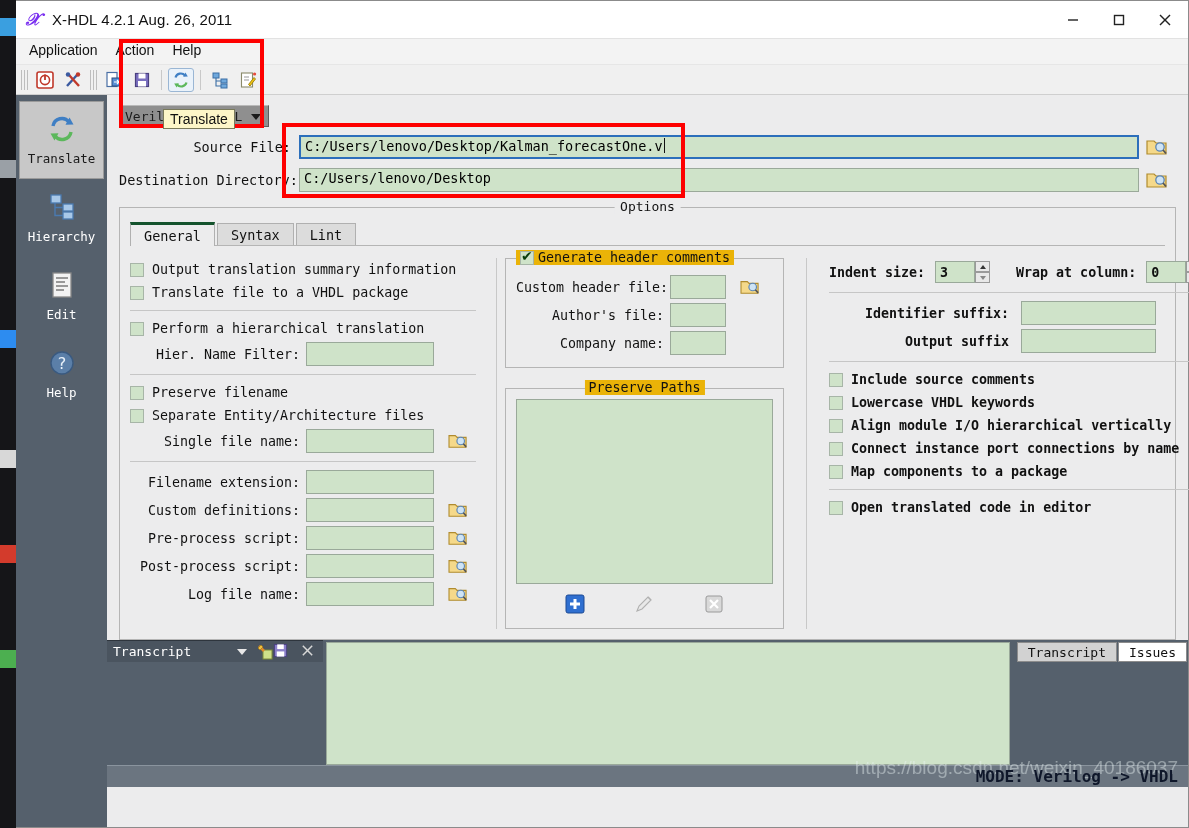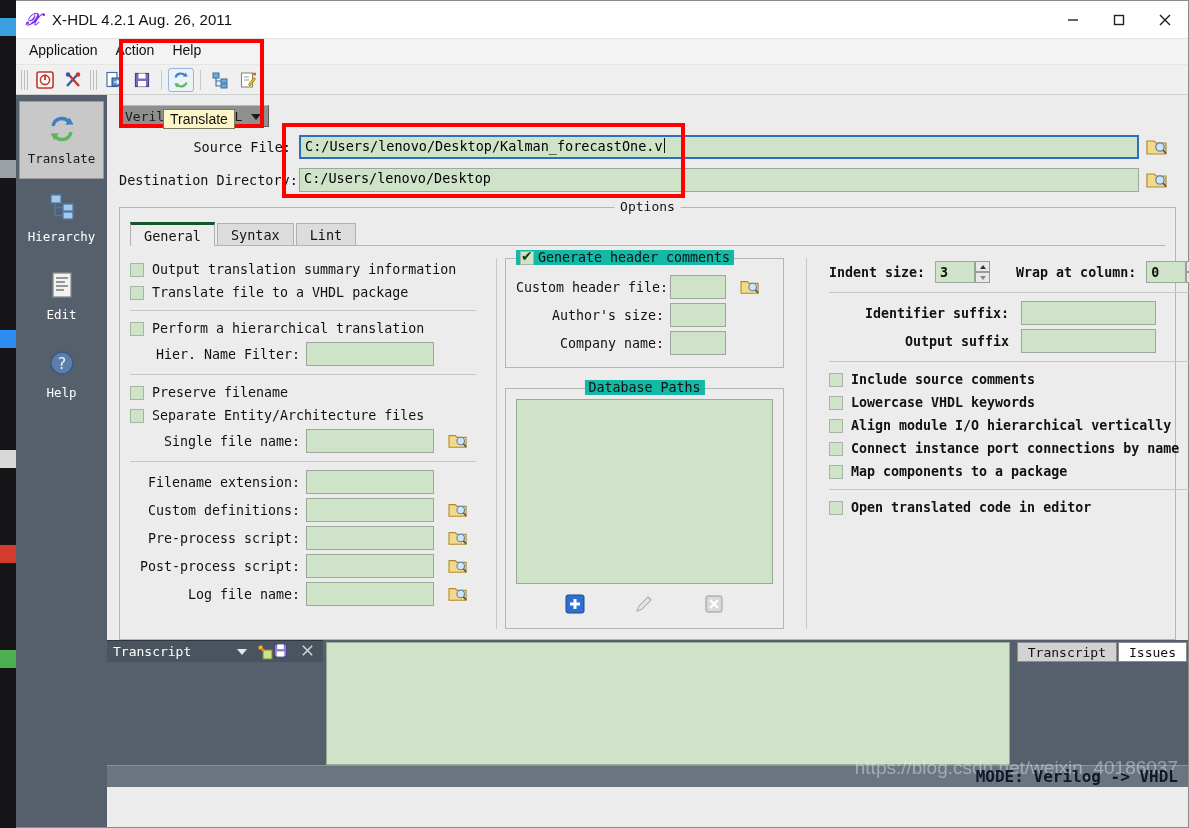--- a/index.html
+++ b/index.html
@@ -149,21 +149,21 @@
   .chk-label { font-family:"DejaVu Sans Mono", monospace; font-size:13.3px; color:#111; white-space:nowrap; }
   .hr { height:1px; background:#c6c6c6; margin:6px 0; }
   .lbl-row { display:flex; align-items:center; height:28px; gap:6px; }
   .lbl-row .lab {
     font-family:"DejaVu Sans Mono", monospace; font-size:13.3px; color:#111;
     text-align:right; white-space:nowrap;
   }
   
   .inner-group { border:1px solid #b5b5b5; position:relative; padding:12px 10px 10px 10px; }
   .inner-legend {
-    position:absolute; top:-9px; left:10px; background:#14b8a6; padding:0 4px;
+    position:absolute; top:-9px; left:10px; background:#eab308; padding:0 4px;
     display:flex; align-items:flex-end; gap:4px;
     font-family:"DejaVu Sans Mono", monospace; font-size:13.3px; color:#111;
   }
   .inner-legend.center { left:50%; transform:translateX(-50%); }
   #db-list { background:#cfe3c9; border:1px solid #9aa99a; height:185px; }
   #db-tools { display:flex; justify-content:space-around; align-items:center; height:34px; padding:6px 24px 0 24px; }
   .db-tool { width:22px; height:22px; display:flex; align-items:center; justify-content:center; }
   
   .spin-wrap { display:flex; align-items:center; }
   .spin-txt {
@@ -531,31 +531,31 @@
                 <span class="txtbox" style="width:56px;"></span>
                 <span class="browse-btn">
                   <svg width="20" height="18" viewBox="0 0 22 20">
                       <path d="M1 4 H8 L10 6 H20 V17 H1 Z" fill="#f5d98a" stroke="#b08b2e" stroke-width="1.2"></path>
                       <circle cx="14" cy="10" r="4.2" fill="#cfe4f5" stroke="#5b85b5" stroke-width="1.3"></circle>
                       <line x1="17" y1="13" x2="20" y2="16.5" stroke="#555" stroke-width="1.8"></line>
                     </svg>
                 </span>
               </div>
               <div class="lbl-row">
-                <span class="lab" style="width:148px;">Author's size:</span>
+                <span class="lab" style="width:148px;">Author's file:</span>
                 <span class="txtbox" style="width:56px;"></span>
               </div>
               <div class="lbl-row">
                 <span class="lab" style="width:148px;">Company name:</span>
                 <span class="txtbox" style="width:56px;"></span>
               </div>
             </div>
 
             <div class="inner-group" style="margin-top:20px;padding-top:10px;">
-              <div class="inner-legend center">Database Paths</div>
+              <div class="inner-legend center">Preserve Paths</div>
               <div id="db-list"></div>
               <div id="db-tools">
                 <span class="db-tool">
                   <svg width="20" height="20" viewBox="0 0 20 20">
                       <rect x="1" y="1" width="18" height="18" rx="2" fill="#2f6fd0" stroke="#1d4a94" stroke-width="1"></rect>
                       <path d="M10 5 V15 M5 10 H15" stroke="#fff" stroke-width="3"></path>
                     </svg>
                 </span>
                 <span class="db-tool">
                   <svg width="20" height="20" viewBox="0 0 20 20">

